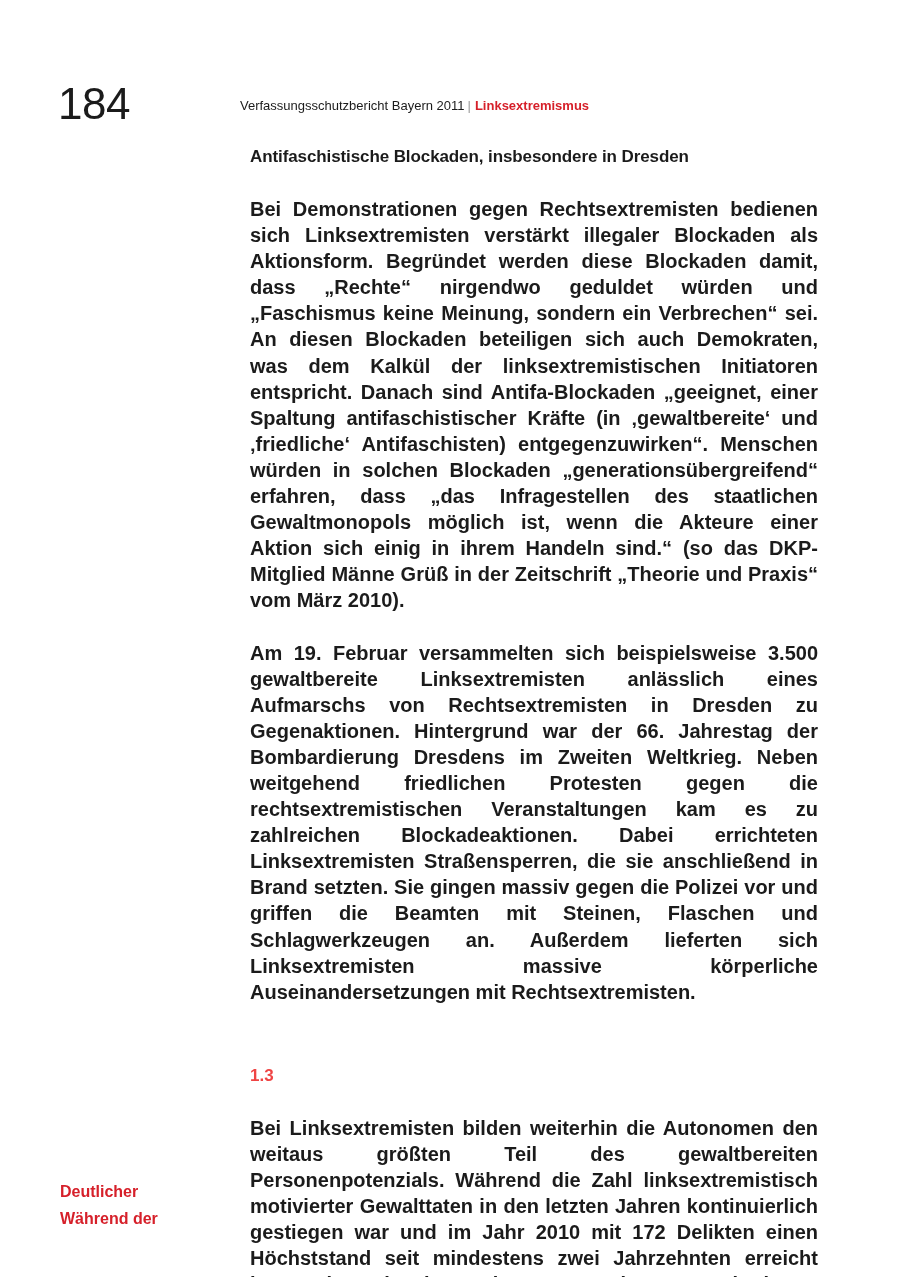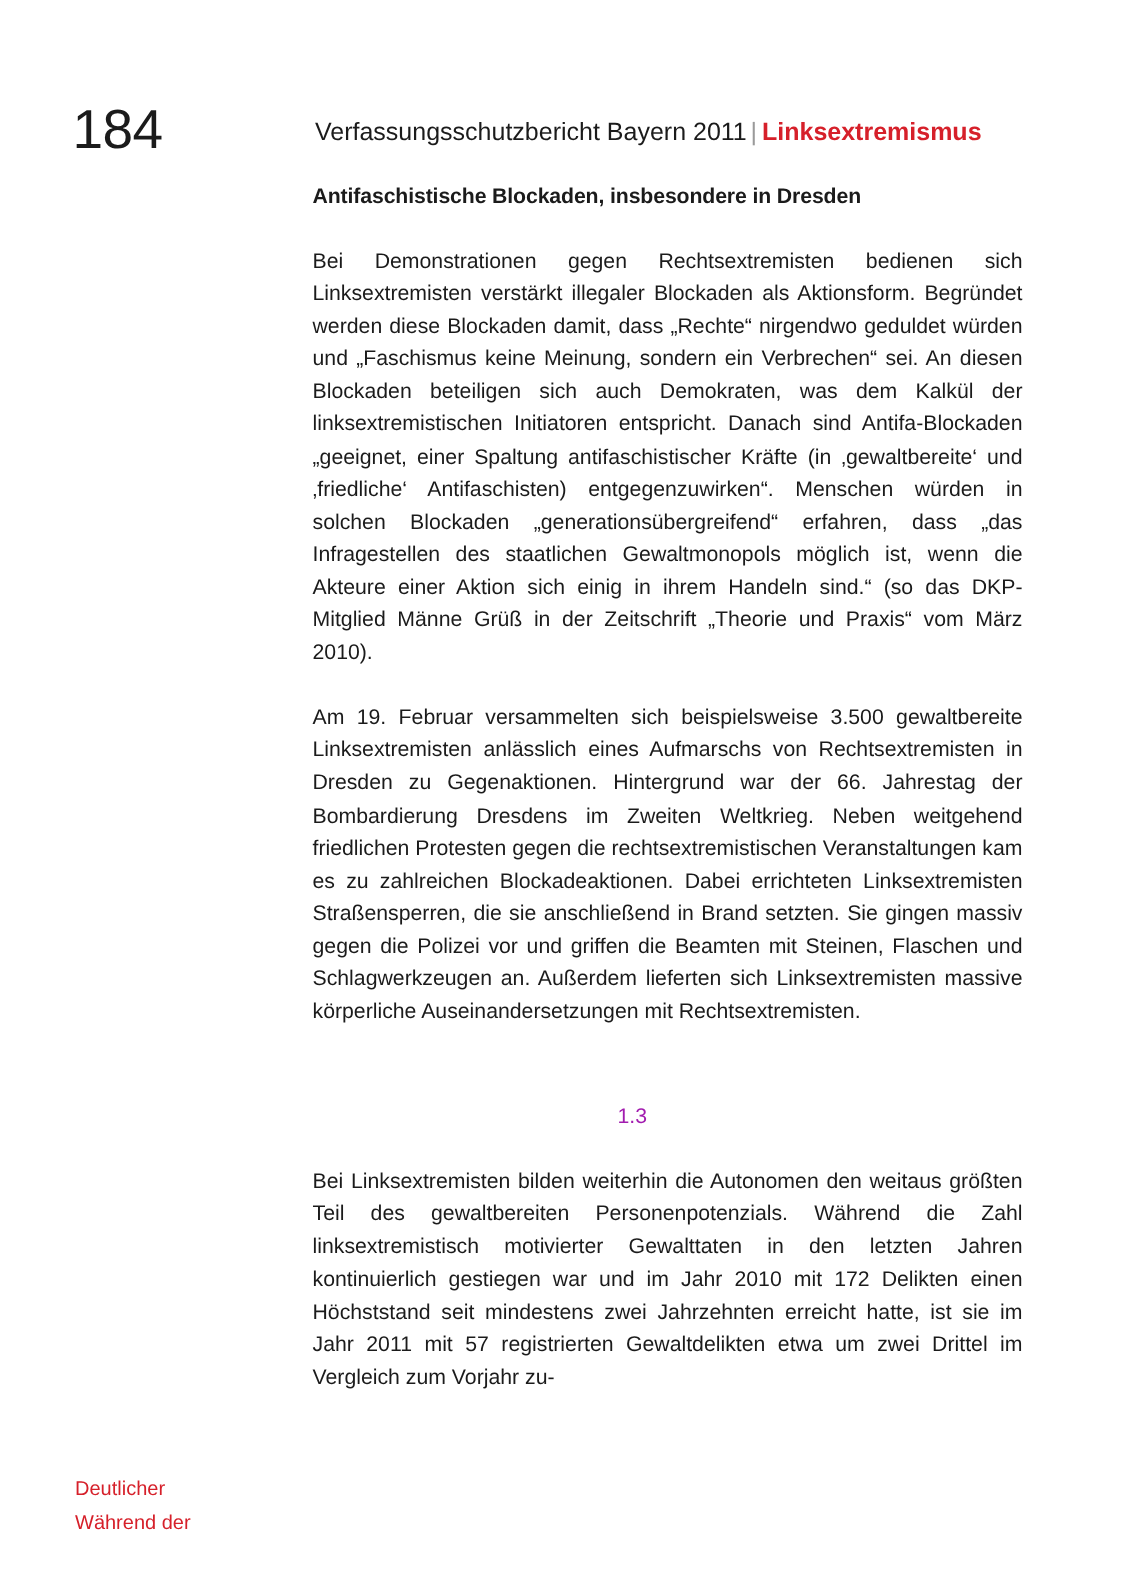--- a/index.html
+++ b/index.html
@@ -29,23 +29,23 @@
     left: 58px;
     top: 42px;
     font-size: 44px;
     line-height: 44px;
     font-weight: 400;
     letter-spacing: -0.5px;
     color: #1b1b1b;
   }
   .runhead {
     position: absolute;
-    left: 252px;
+    left: 240px;
     top: 56px;
-    font-size: 20px;
+    font-size: 13px;
     line-height: 20px;
     font-weight: 400;
     color: #1b1b1b;
     white-space: nowrap;
   }
   .runhead .sep {
     color: #9a9a9a;
     padding: 0 4px 0 3px;
   }
   .runhead .section {
@@ -65,39 +65,38 @@
     margin: 0 0 0 0;
     font-size: 17px;
     line-height: 26px;
     font-weight: 700;
     letter-spacing: -0.1px;
     color: #1b1b1b;
   }
 
   p.body {
     margin: 26px 0 0 0;
-    font-size: 17px;
+    font-size: 20px;
     line-height: 26.1px;
-    font-weight: 400;
+    font-weight: 700;
     text-align: justify;
     text-justify: inter-word;
     hyphens: manual;
     color: #1b1b1b;
   }
   p.body.first-after-head { margin-top: 26px; }
 
   
   .numhead {
     display: flex;
     margin-top: 58px;
     font-size: 17px;
     line-height: 26.1px;
-    font-weight: 400;
-    color: #a21caf;
-    justify-content: center;
+    font-weight: 700;
+    color: #ef4444;
   }
   .numhead .num {
     width: 80px;
     flex: 0 0 80px;
   }
   .numhead .txt {
     flex: 1 1 auto;
     max-width: 400px;
   }
 
@@ -105,21 +104,21 @@
   .marginnote {
     position: absolute;
     left: 60px;
     top: 1138px;
     width: 180px;
     font-size: 16px;
     line-height: 27px;
     color: #d6202a;
     font-weight: 400;
   }
-  .marginnote div { white-space: nowrap; }
+  .marginnote div { white-space: nowrap; font-weight: bold; }
 </style>
 </head>
 <body>
 
 <div class="page">
 
   <div class="folio">184</div>
 
   <div class="runhead">
     <span>Verfassungsschutzbericht Bayern 2011</span><span class="sep">|</span><span class="section">Linksextremismus</span>

